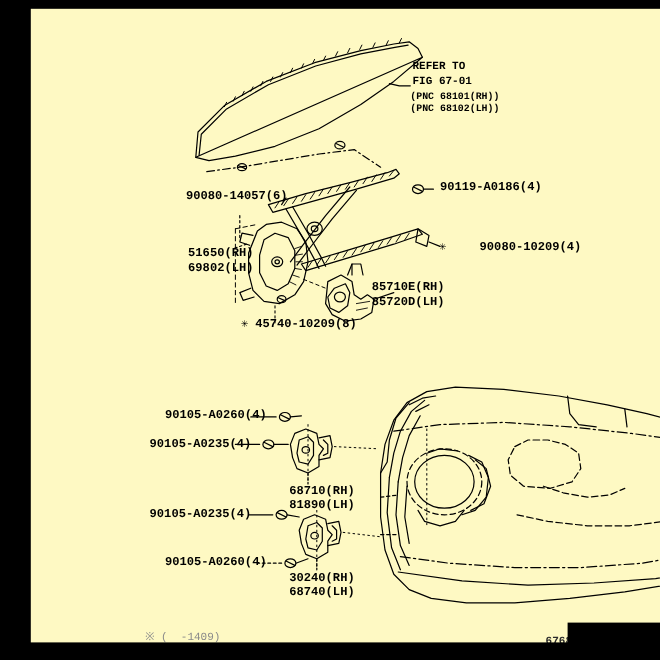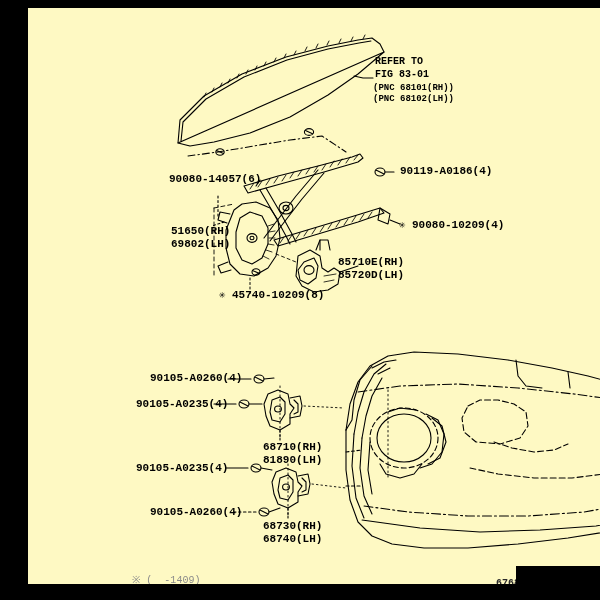--- a/index.html
+++ b/index.html
@@ -292,50 +292,50 @@
           <path d="M232 510 L240 514"></path>
           <path d="M241 512 L252 508"></path>
         </g>
         <path d="M220 468 L198 468"></path>
         <path d="M228 512 L206 512" stroke-dasharray="2.5 2.5"></path>
 
       </g>
     </svg>
 
     <div class="lbl s10" style="left:347px;top:56px;">REFER TO</div>
-    <div class="lbl s10" style="left:347px;top:69px;">FIG 83-01</div>
+    <div class="lbl s10" style="left:347px;top:69px;">FIG 67-01</div>
     <div class="lbl s9" style="left:345px;top:82px;">(PNC 68101(RH))</div>
     <div class="lbl s9" style="left:345px;top:93px;">(PNC 68102(LH))</div>
 
     <div class="lbl s11" style="left:141px;top:173px;">90080-14057(6)</div>
 
     <div class="lbl s11" style="left:143px;top:225px;">51650(RH)</div>
     <div class="lbl s11" style="left:143px;top:238px;">69802(LH)</div>
 
     <div class="lbl s11" style="left:372px;top:165px;">90119-A0186(4)</div>
 
-    <div class="lbl s11" style="left:384px;top:219px;">90080-10209(4)</div>
+    <div class="lbl s11" style="left:408px;top:219px;">90080-10209(4)</div>
     <div class="lbl s11" style="left:371px;top:219px;">✳</div>
 
     <div class="lbl s11" style="left:310px;top:256px;">85710E(RH)</div>
     <div class="lbl s11" style="left:310px;top:269px;">85720D(LH)</div>
 
     <div class="lbl s11" style="left:204px;top:289px;">45740-10209(8)</div>
     <div class="lbl s11" style="left:191px;top:289px;">✳</div>
 
     <div class="lbl s11" style="left:122px;top:372px;">90105-A0260(4)</div>
     <div class="lbl s11" style="left:108px;top:398px;">90105-A0235(4)</div>
 
     <div class="lbl s11" style="left:235px;top:441px;">68710(RH)</div>
     <div class="lbl s11" style="left:235px;top:454px;">81890(LH)</div>
 
     <div class="lbl s11" style="left:108px;top:462px;">90105-A0235(4)</div>
     <div class="lbl s11" style="left:122px;top:506px;">90105-A0260(4)</div>
 
-    <div class="lbl s11" style="left:235px;top:520px;">68730(RH)</div>
+    <div class="lbl s11" style="left:235px;top:520px;">30240(RH)</div>
     <div class="lbl s11" style="left:235px;top:533px;text-align:right;">68740(LH)</div>
 
     <div class="lbl s10 faint" style="left:104px;top:575px;">※ (  -1409)</div>
 
     <div class="lbl s10 code" style="left:468px;top:578px;">6768/4A</div>
 
   </div>
 
   <div class="blackbar" style="left:0;top:0;width:600px;height:8px;"></div>
   <div class="blackbar" style="left:0;top:584px;width:600px;height:16px;"></div>

